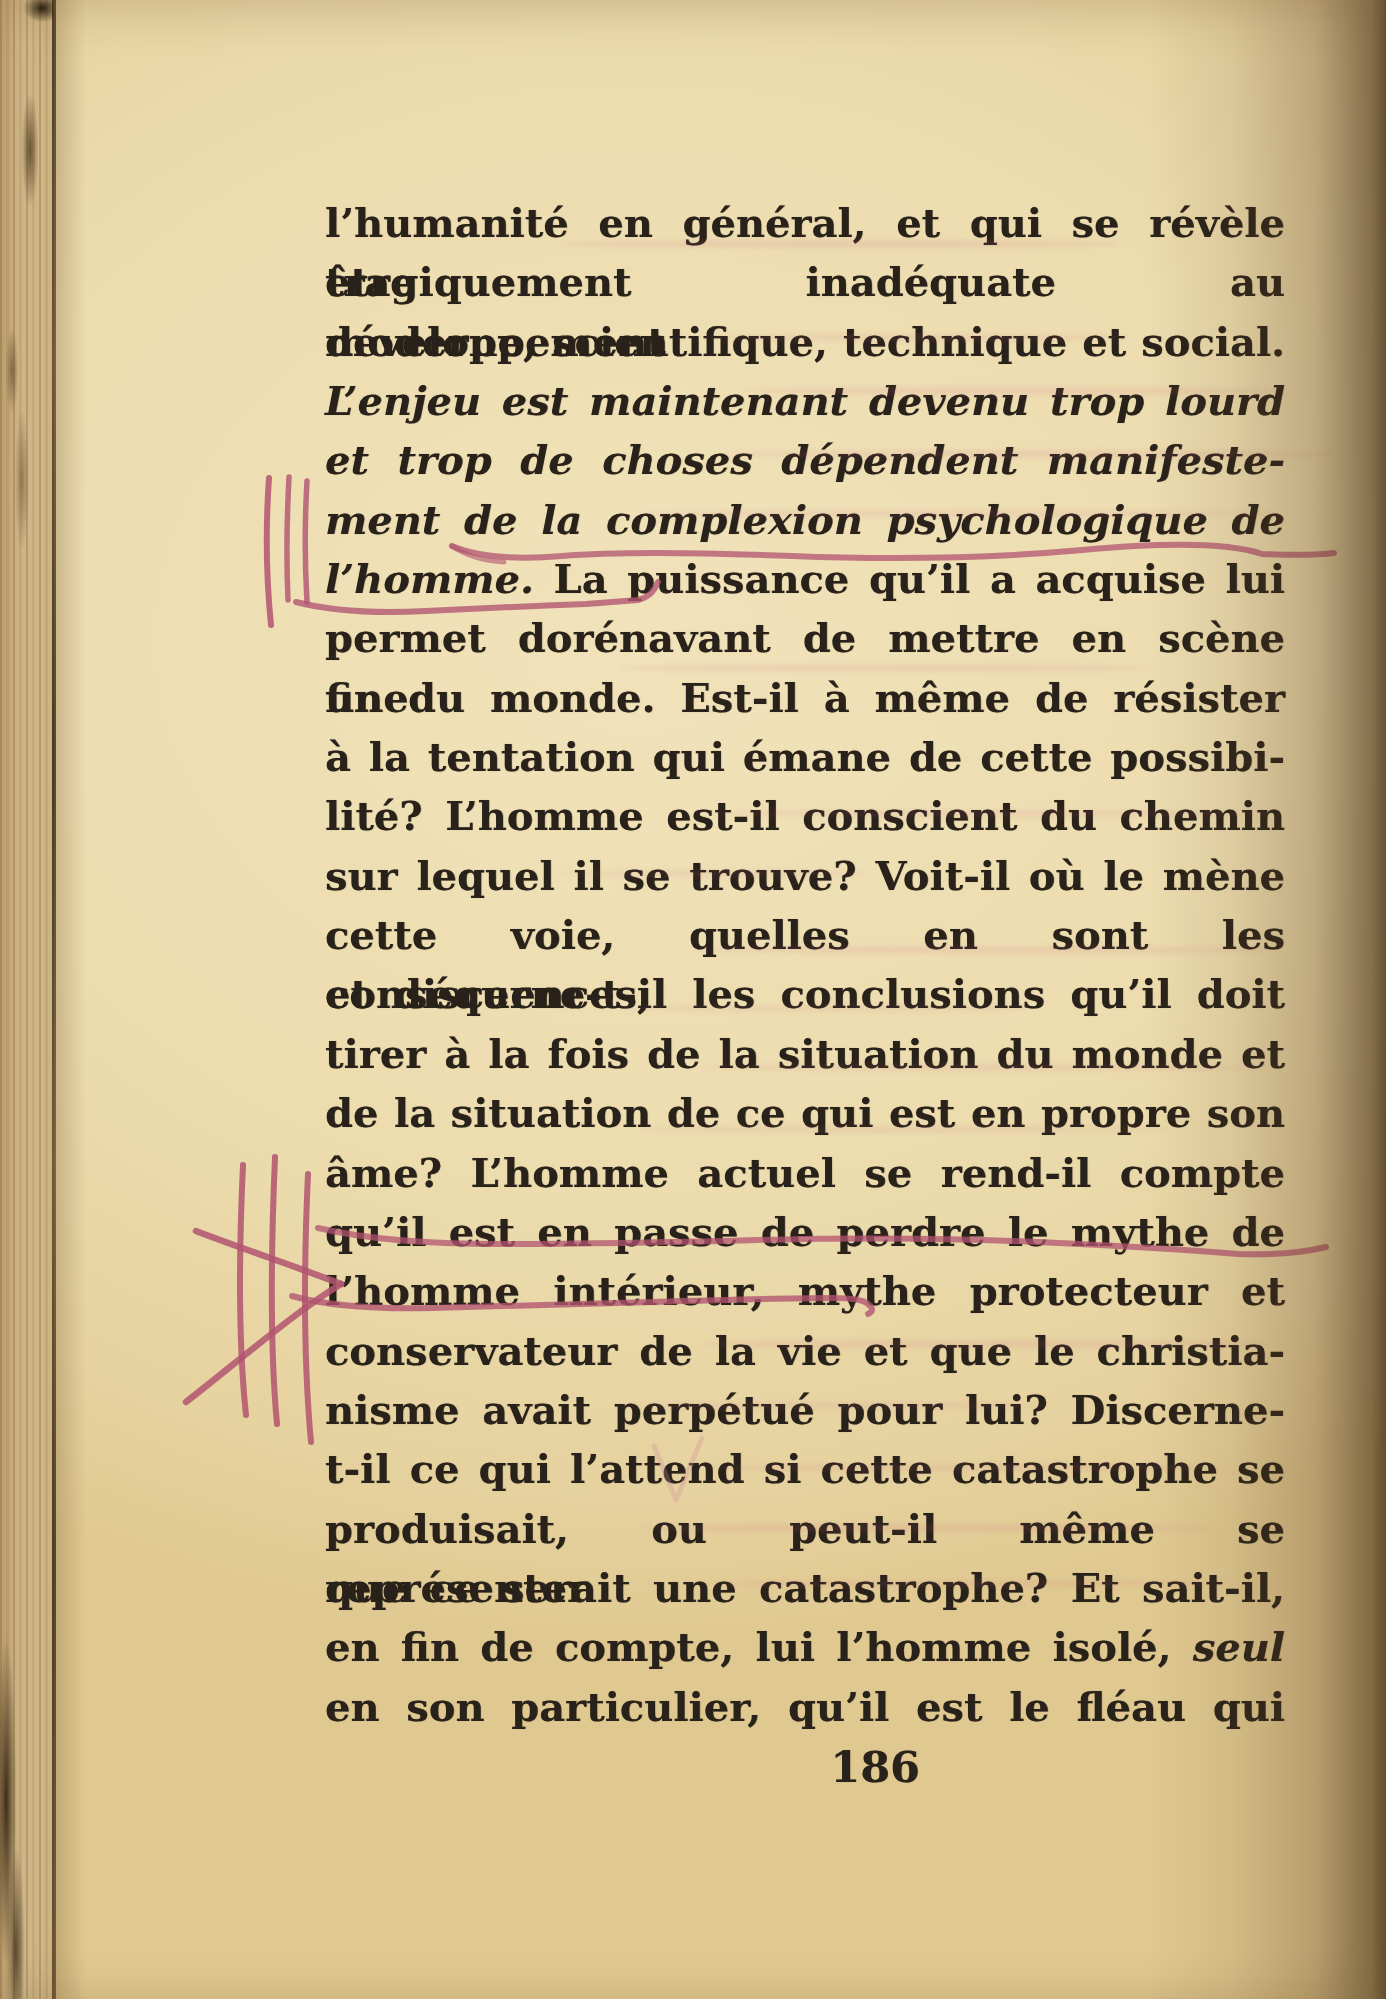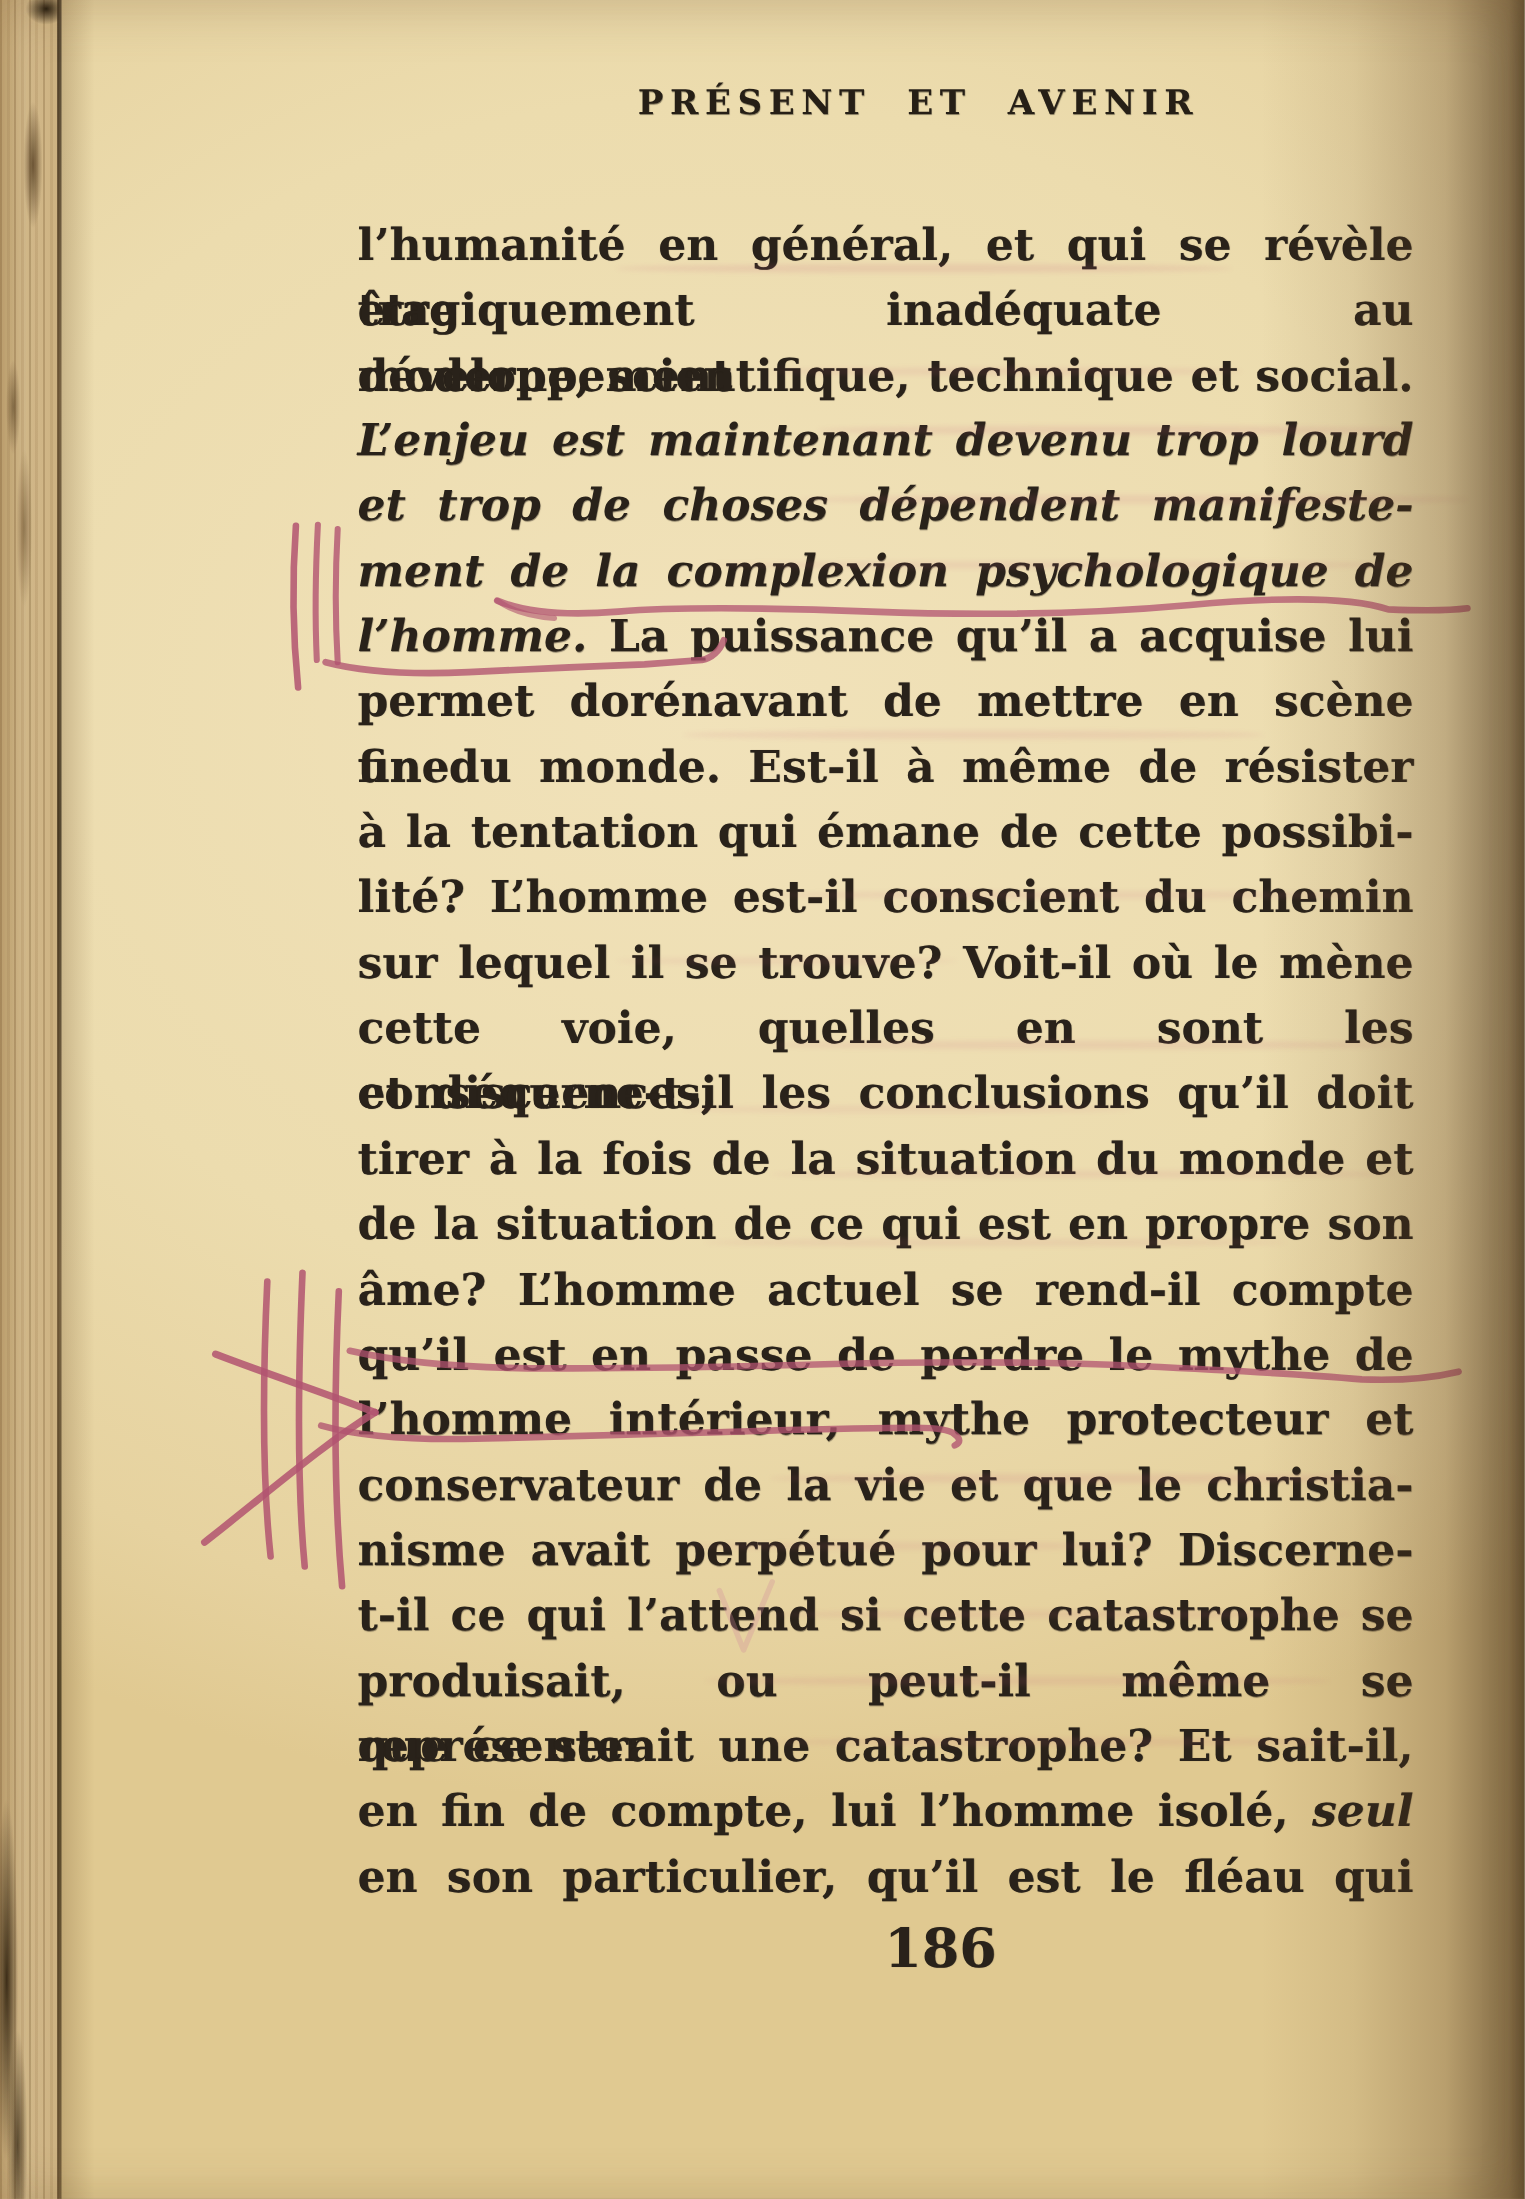--- a/index.html
+++ b/index.html
@@ -39,21 +39,21 @@
   }
   .text-block{
     position:absolute;left:325px;top:193px;width:960px;
     font-size:40px;line-height:59.35px;font-weight:bold;color:#29221a;
     text-shadow:.4px .3px .7px rgba(41,34,26,.5);
   }
   .line{height:59.35px;text-align:justify;text-align-last:justify;}
   .it{font-style:italic;}
   .folio{
     position:absolute;top:1742px;left:790px;width:130px;
-    text-align:center;font-size:49px;font-weight:bold;color:#29221a;
+    text-align:right;font-size:43px;font-weight:bold;color:#29221a;
     text-shadow:.4px .3px .7px rgba(41,34,26,.5);
   }
   .pen-svg{position:absolute;left:0;top:0;pointer-events:none;}
   .pen{fill:none;stroke-linecap:round;stroke-linejoin:round;}
   .smudge{position:absolute;border-radius:50%;filter:blur(2.5px);pointer-events:none;}
   .gutter-shadow{
     position:absolute;top:0;right:0;width:240px;height:1999px;pointer-events:none;
     background:linear-gradient(to right, rgba(100,68,32,0) 0%, rgba(100,68,32,.10) 35%, rgba(92,60,26,.30) 70%, rgba(66,42,16,.58) 94%, rgba(48,30,10,.72) 100%);
   }
   .vignette{
@@ -63,21 +63,20 @@
 </style>
 </head>
 <body>
 
 <div class="page">
 
   <div class="edge-strip"></div>
   <div class="edge-ridge"></div>
   <div class="edge-glow"></div>
 
-  <div class="running-head">PRÉSENT ET AVENIR</div>
 
   <div class="text-block">
       <div class="line"><span>l’humanité en général, et qui se révèle être</span></div>
       <div class="line"><span>tragiquement inadéquate au développement</span></div>
       <div class="line"><span>moderne, scientifique, technique et social.</span></div>
       <div class="line"><span class="it">L’enjeu est maintenant devenu trop lourd</span></div>
       <div class="line"><span class="it">et trop de choses dépendent manifeste-</span></div>
       <div class="line"><span class="it">ment de la complexion psychologique de</span></div>
       <div class="line"><span class="it">l’homme.</span><span> La puissance qu’il a acquise lui</span></div>
       <div class="line"><span>permet dorénavant de mettre en scène une</span></div>

